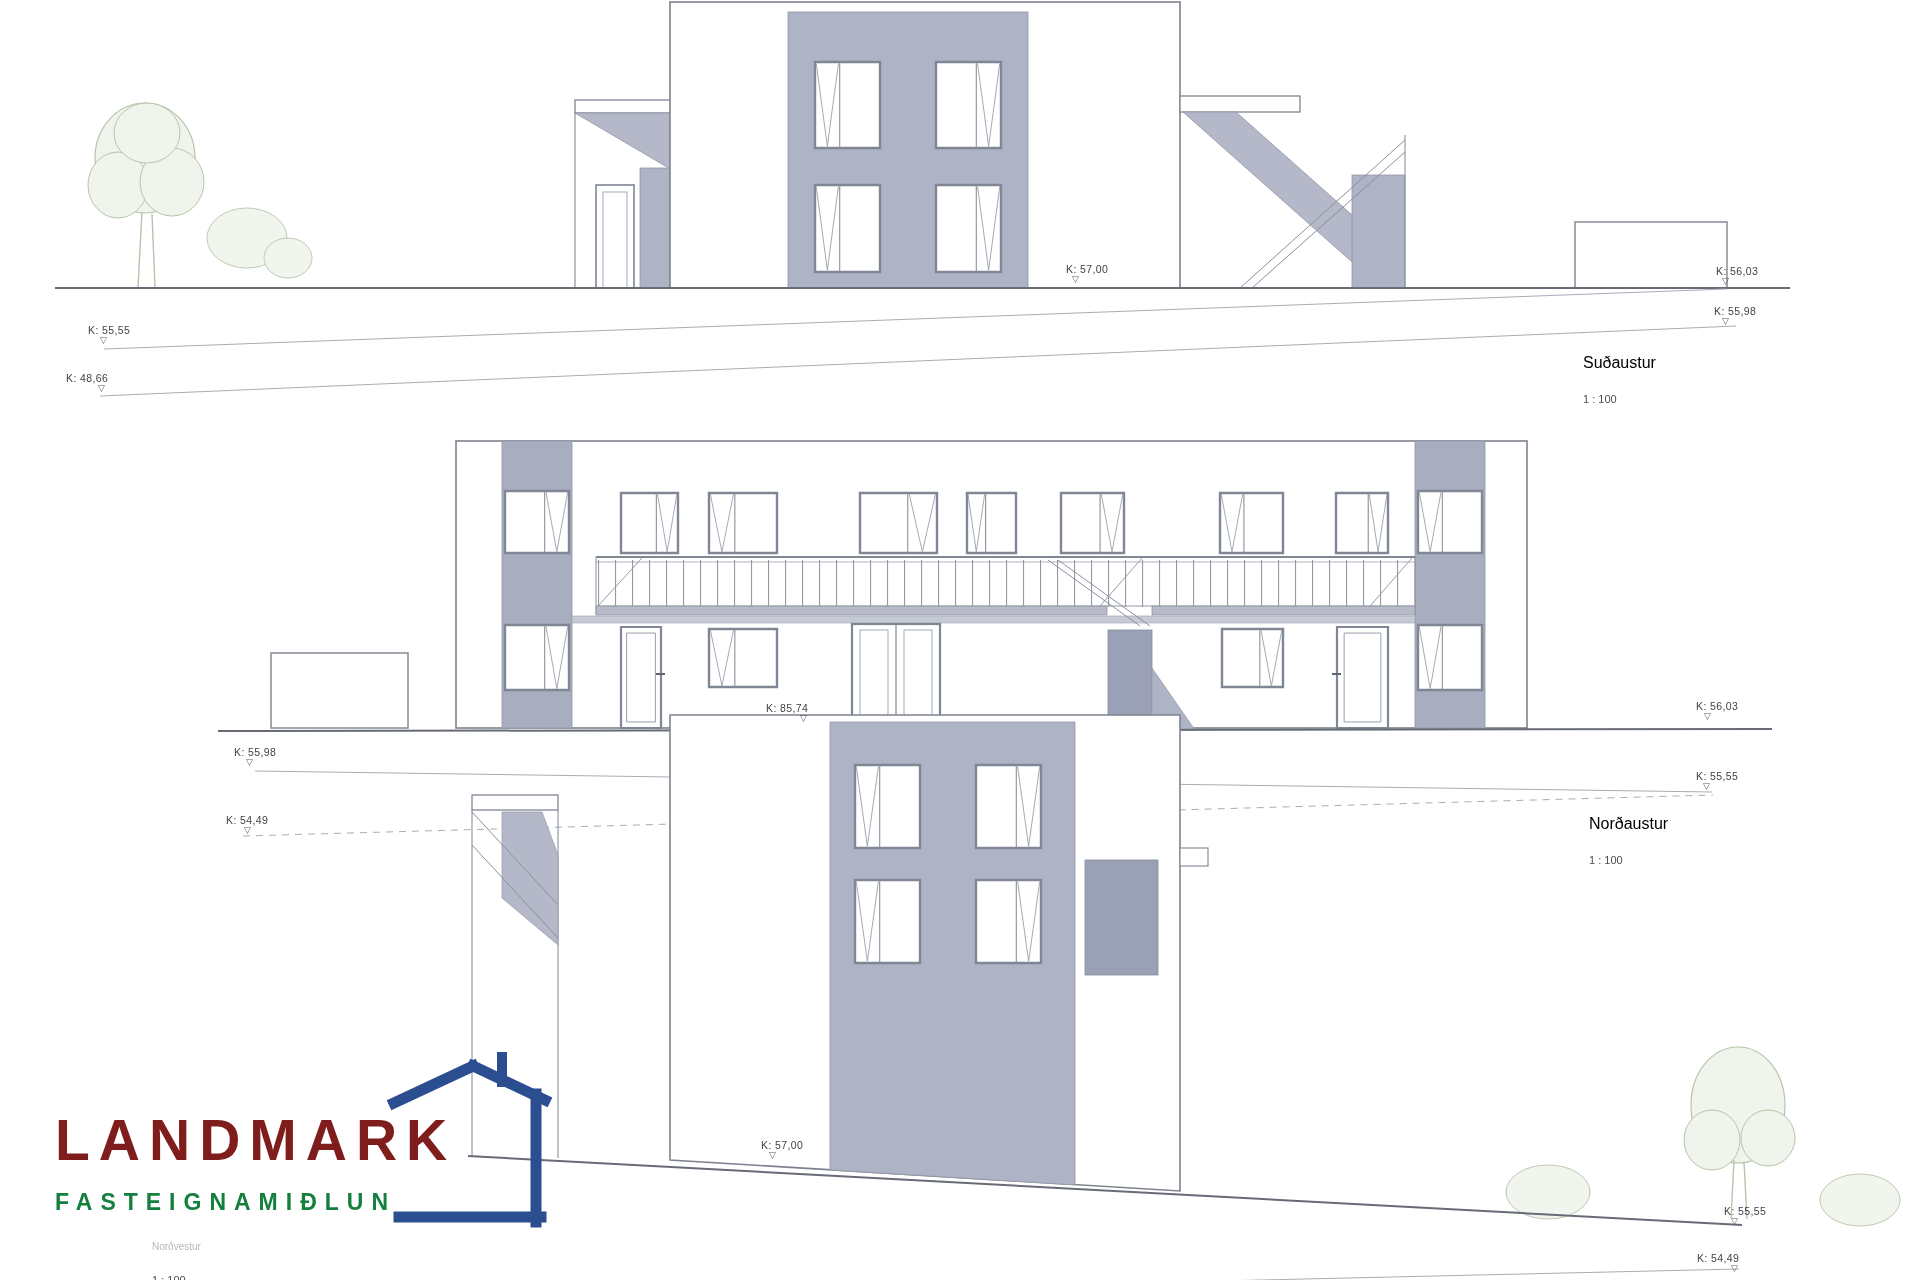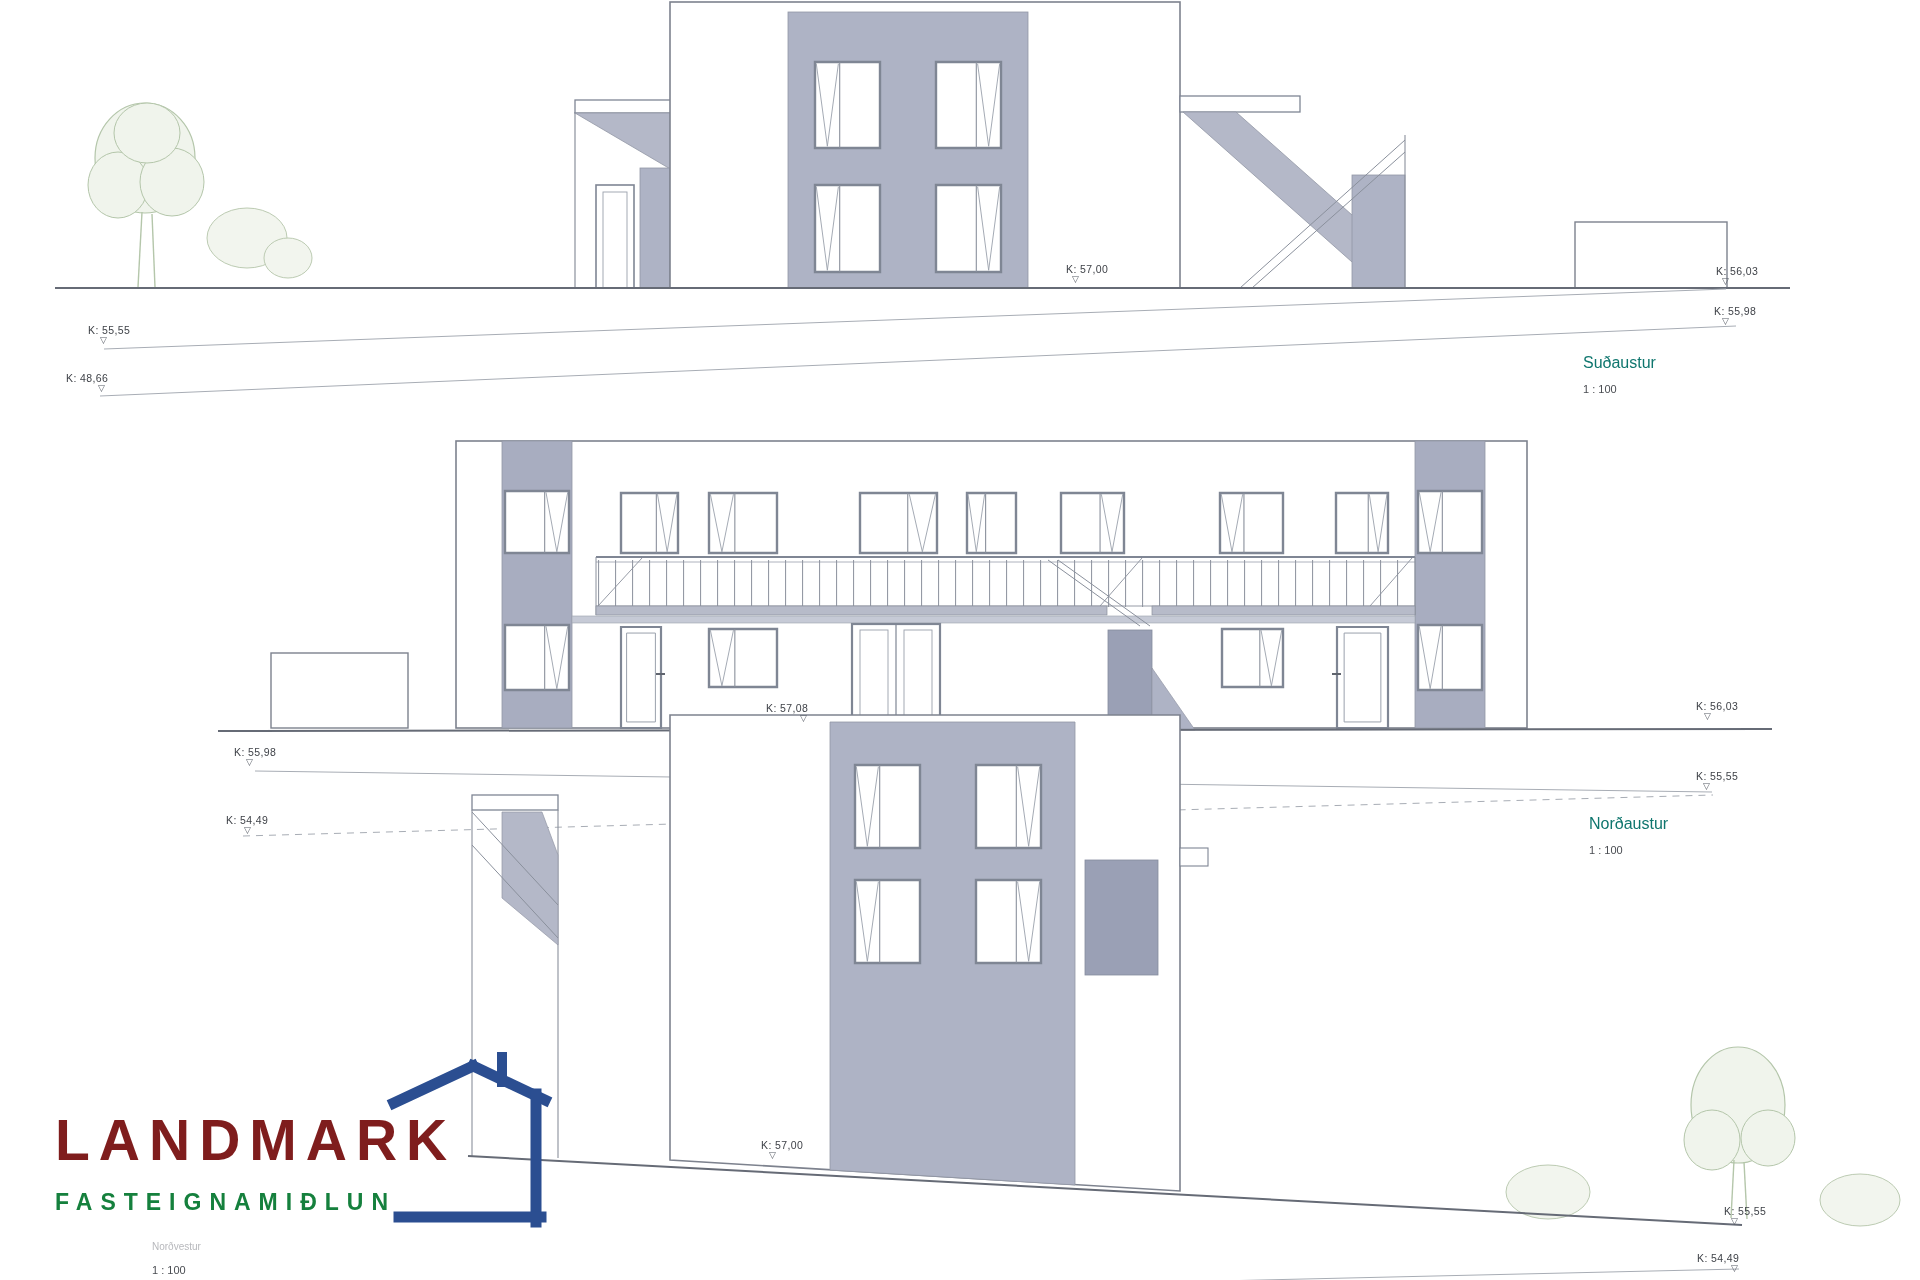--- a/index.html
+++ b/index.html
@@ -3,22 +3,22 @@
 <meta charset="utf-8">
 <style>
   html,body{margin:0;padding:0;background:#ffffff;}
   #canvas{position:relative;width:1920px;height:1280px;background:#ffffff;overflow:hidden;
           font-family:"Liberation Sans", sans-serif;}
   svg{position:absolute;left:0;top:0;}
   .kmark{position:absolute;display:flex;flex-direction:column;line-height:1;z-index:5;}
   .kt{font-size:10.5px;color:#3f4248;letter-spacing:.4px;white-space:nowrap;}
   .tri{font-size:9px;color:#555a63;margin-top:0px;}
   .cap{position:absolute;line-height:1.15;z-index:5;}
-  .cap-name{font-size:16px;color:#0f766e;}
-  .cap-scale{font-size:11px;color:#4a4d52;margin-top:11px;}
+  .cap-name{font-size:16px;color:#000000;}
+  .cap-scale{font-size:11px;color:#4a4d52;margin-top:21px;}
   .cap-faded .cap-name{font-size:10px;color:#b7b8bc;}
   .logo{position:absolute;z-index:6;line-height:1;}
   .logo-name{font-size:57px;font-weight:800;letter-spacing:9px;color:#7f1d1d;}
   .logo-sub{font-size:23px;font-weight:700;letter-spacing:8px;color:#15803d;margin-top:22px;}
 </style>
 </head>
 <body>
 
 <div id="canvas">
 
@@ -203,21 +203,21 @@
   <div class="kmark" style="left:66px;top:373px">
     <span class="kt">K: 48,66</span>
     <span class="tri" style="margin-left:32px">▽</span>
   </div>
   <div class="cap" style="left:1583px;top:354px">
     <div class="cap-name">Suðaustur</div>
     <div class="cap-scale">1 : 100</div>
   </div>
 
   <div class="kmark" style="left:766px;top:703px">
-    <span class="kt">K: 57,08</span>
+    <span class="kt">K: 85,74</span>
     <span class="tri" style="margin-left:34px">▽</span>
   </div>
   <div class="kmark" style="left:234px;top:747px">
     <span class="kt">K: 55,98</span>
     <span class="tri" style="margin-left:12px">▽</span>
   </div>
   <div class="kmark" style="left:226px;top:815px">
     <span class="kt">K: 54,49</span>
     <span class="tri" style="margin-left:18px">▽</span>
   </div>

